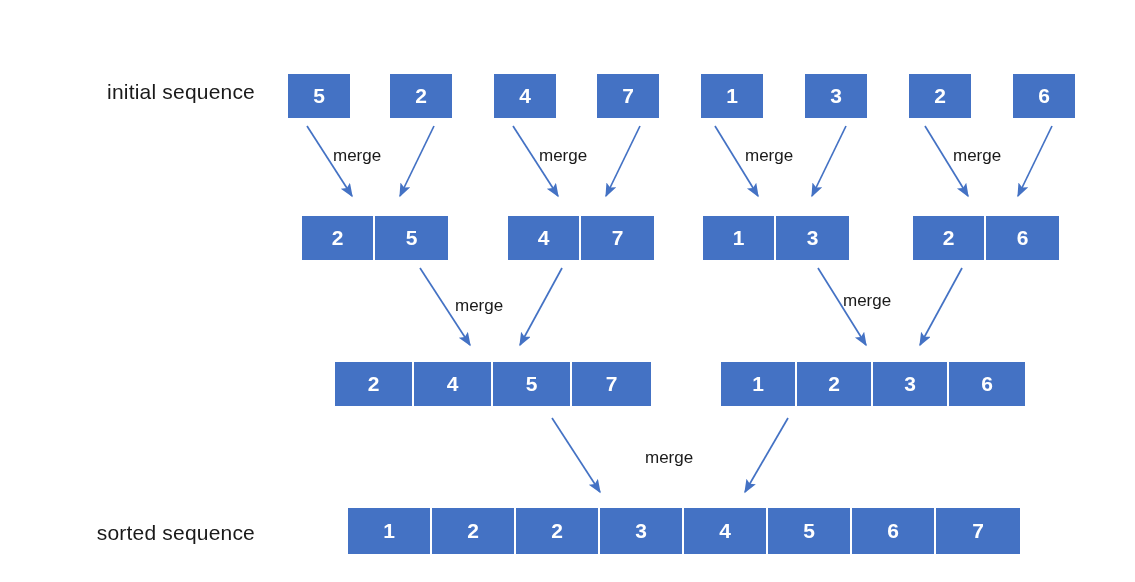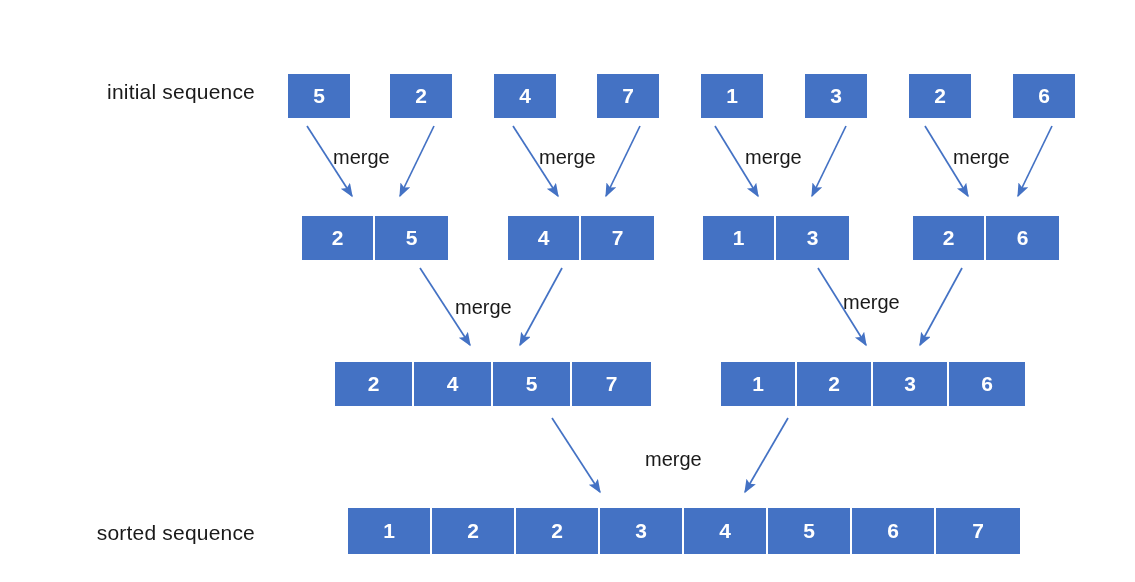--- a/index.html
+++ b/index.html
@@ -35,21 +35,21 @@
     box-sizing: border-box;
   }
   .cell.joined {
     border-right: 2px solid #ffffff;
   }
   .cell.joined.last {
     border-right: none;
   }
   .merge-label {
     position: absolute;
-    font-size: 20px;
+    font-size: 17px;
     color: #1a1a1a;
     white-space: nowrap;
   }
   svg.arrows {
     position: absolute;
     left: 0;
     top: 0;
     width: 1135px;
     height: 582px;
     pointer-events: none;

